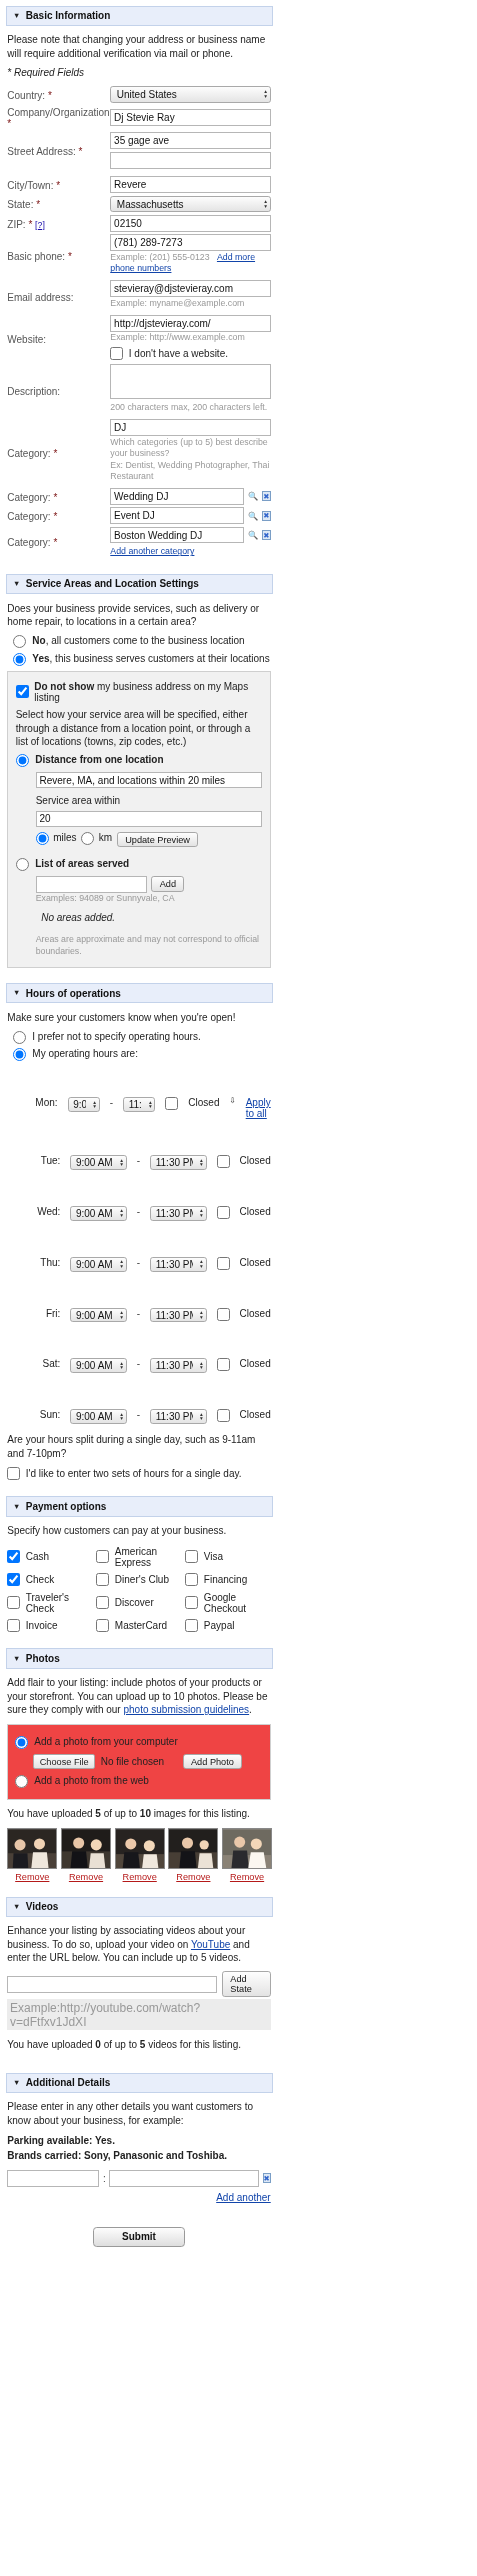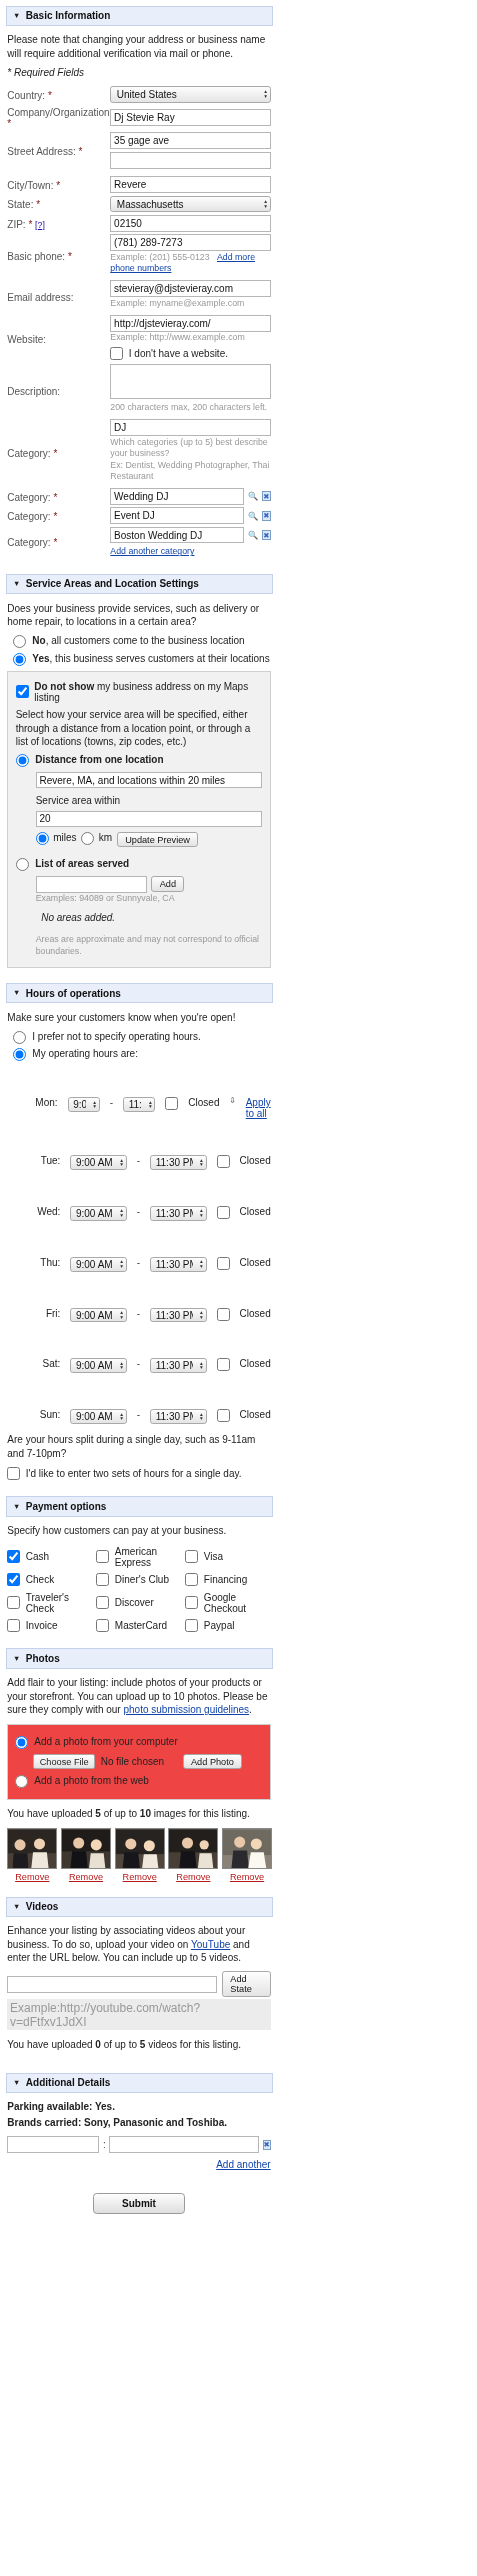--- a/index.html
+++ b/index.html
@@ -601,20 +601,21 @@
     <p class="note" style="margin-top:7.4px">
       <span>You have uploaded </span><b>0</b><span> of up to </span><b>5</b><span> videos for this listing.</span>
     </p>
   </div>
 
   <div class="sec-head">
     <span class="tri">▼</span>
     <span>Additional Details</span>
   </div>
   <div class="sec-body">
+    <p class="note">Please enter in any other details you want customers to know about your business, for example:</p>
     <p class="note" style="margin-bottom:1.8px"><b>Parking available: Yes.</b></p>
     <p class="note"><b>Brands carried: Sony, Panasonic and Toshiba.</b></p>
 
     <div class="addrow">
       <input type="text" style="width: 92px;">
       <span class="colon">:</span>
       <input type="text" style="">
       <span class="xbox">✖</span>
     </div>
     <div class="right"><a href="#" class="blue">Add another</a></div>

